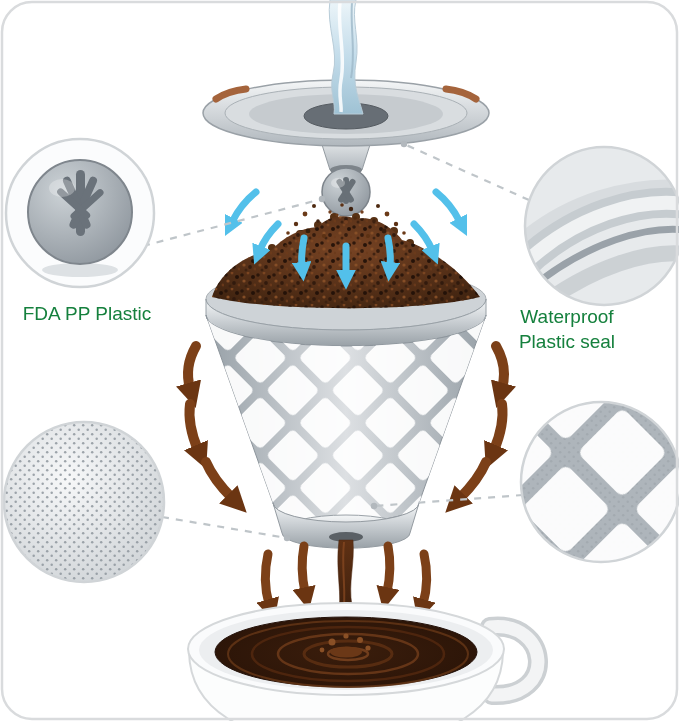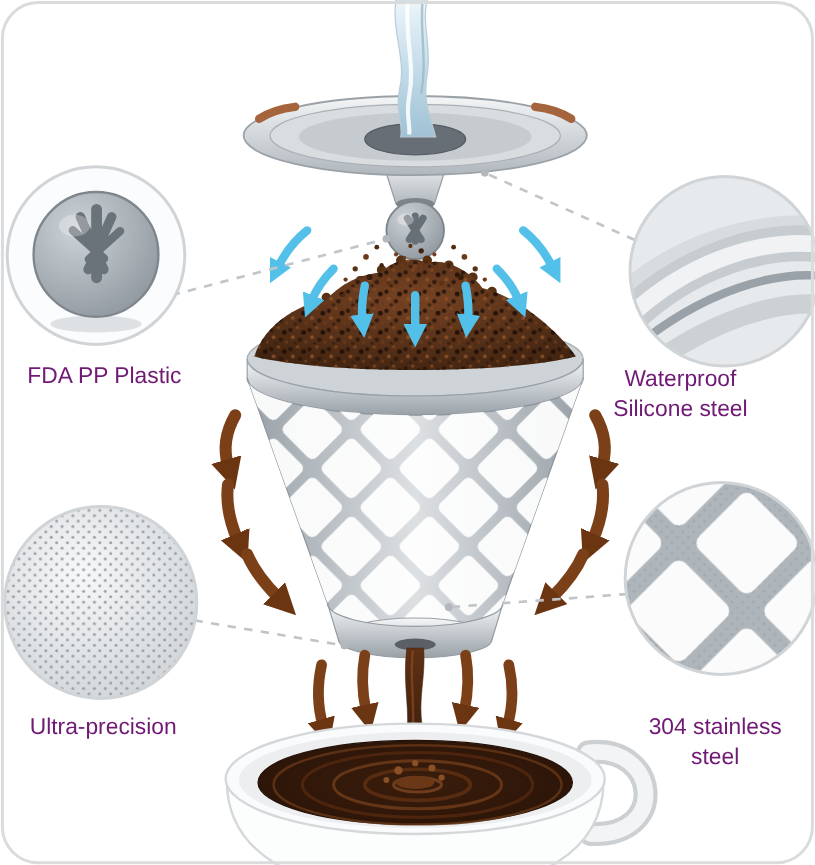--- a/index.html
+++ b/index.html
@@ -1,19 +1,19 @@
 <!DOCTYPE html>
 <html><head>
 <meta charset="utf-8">
 <style>
   html,body{margin:0;padding:0;background:#fff;}
   .stage{position:relative;width:679px;height:721px;background:#fff;overflow:hidden;
          font-family:"Liberation Sans","DejaVu Sans",sans-serif;}
   .stage svg{position:absolute;left:0;top:0;}
-  .label{position:absolute;text-align:center;color:#701a75;font-size:19px;line-height:1.34;font-weight:500;}
+  .label{position:absolute;text-align:center;color:#15803d;font-size:19px;line-height:1.34;font-weight:500;}
 </style>
 </head>
 <body>
 
 <div class="stage">
 
 <svg width="679" height="721" viewBox="0 0 679 721">
   <defs>
     <linearGradient id="gWater" x1="0" y1="0" x2="0" y2="1">
       <stop offset="0" stop-color="#ecf5f9"></stop>
@@ -307,25 +307,20 @@
 
   <rect x="2" y="2" width="675" height="717" rx="30" fill="none" stroke="#d9dbdd" stroke-width="2.5"></rect>
 </svg>
 
 <div class="label" style="left:6px;top:301px;width:162px;">
   <div>FDA PP Plastic</div>
 </div>
 
 <div class="label" style="left:479px;top:304px;width:176px;">
   <div>Waterproof</div>
-  <div>Silicone steel</div>
+  <div>Plastic seal</div>
 </div>
 
 <div class="label" style="left:0px;top:594px;width:172px;">
-  <div>Ultra-precision</div>
 </div>
 
-<div class="label" style="left:512px;top:594px;width:168px;">
-  <div>304 stainless</div>
-  <div>steel</div>
+
 </div>
 
-</div>
-
 </body></html>

